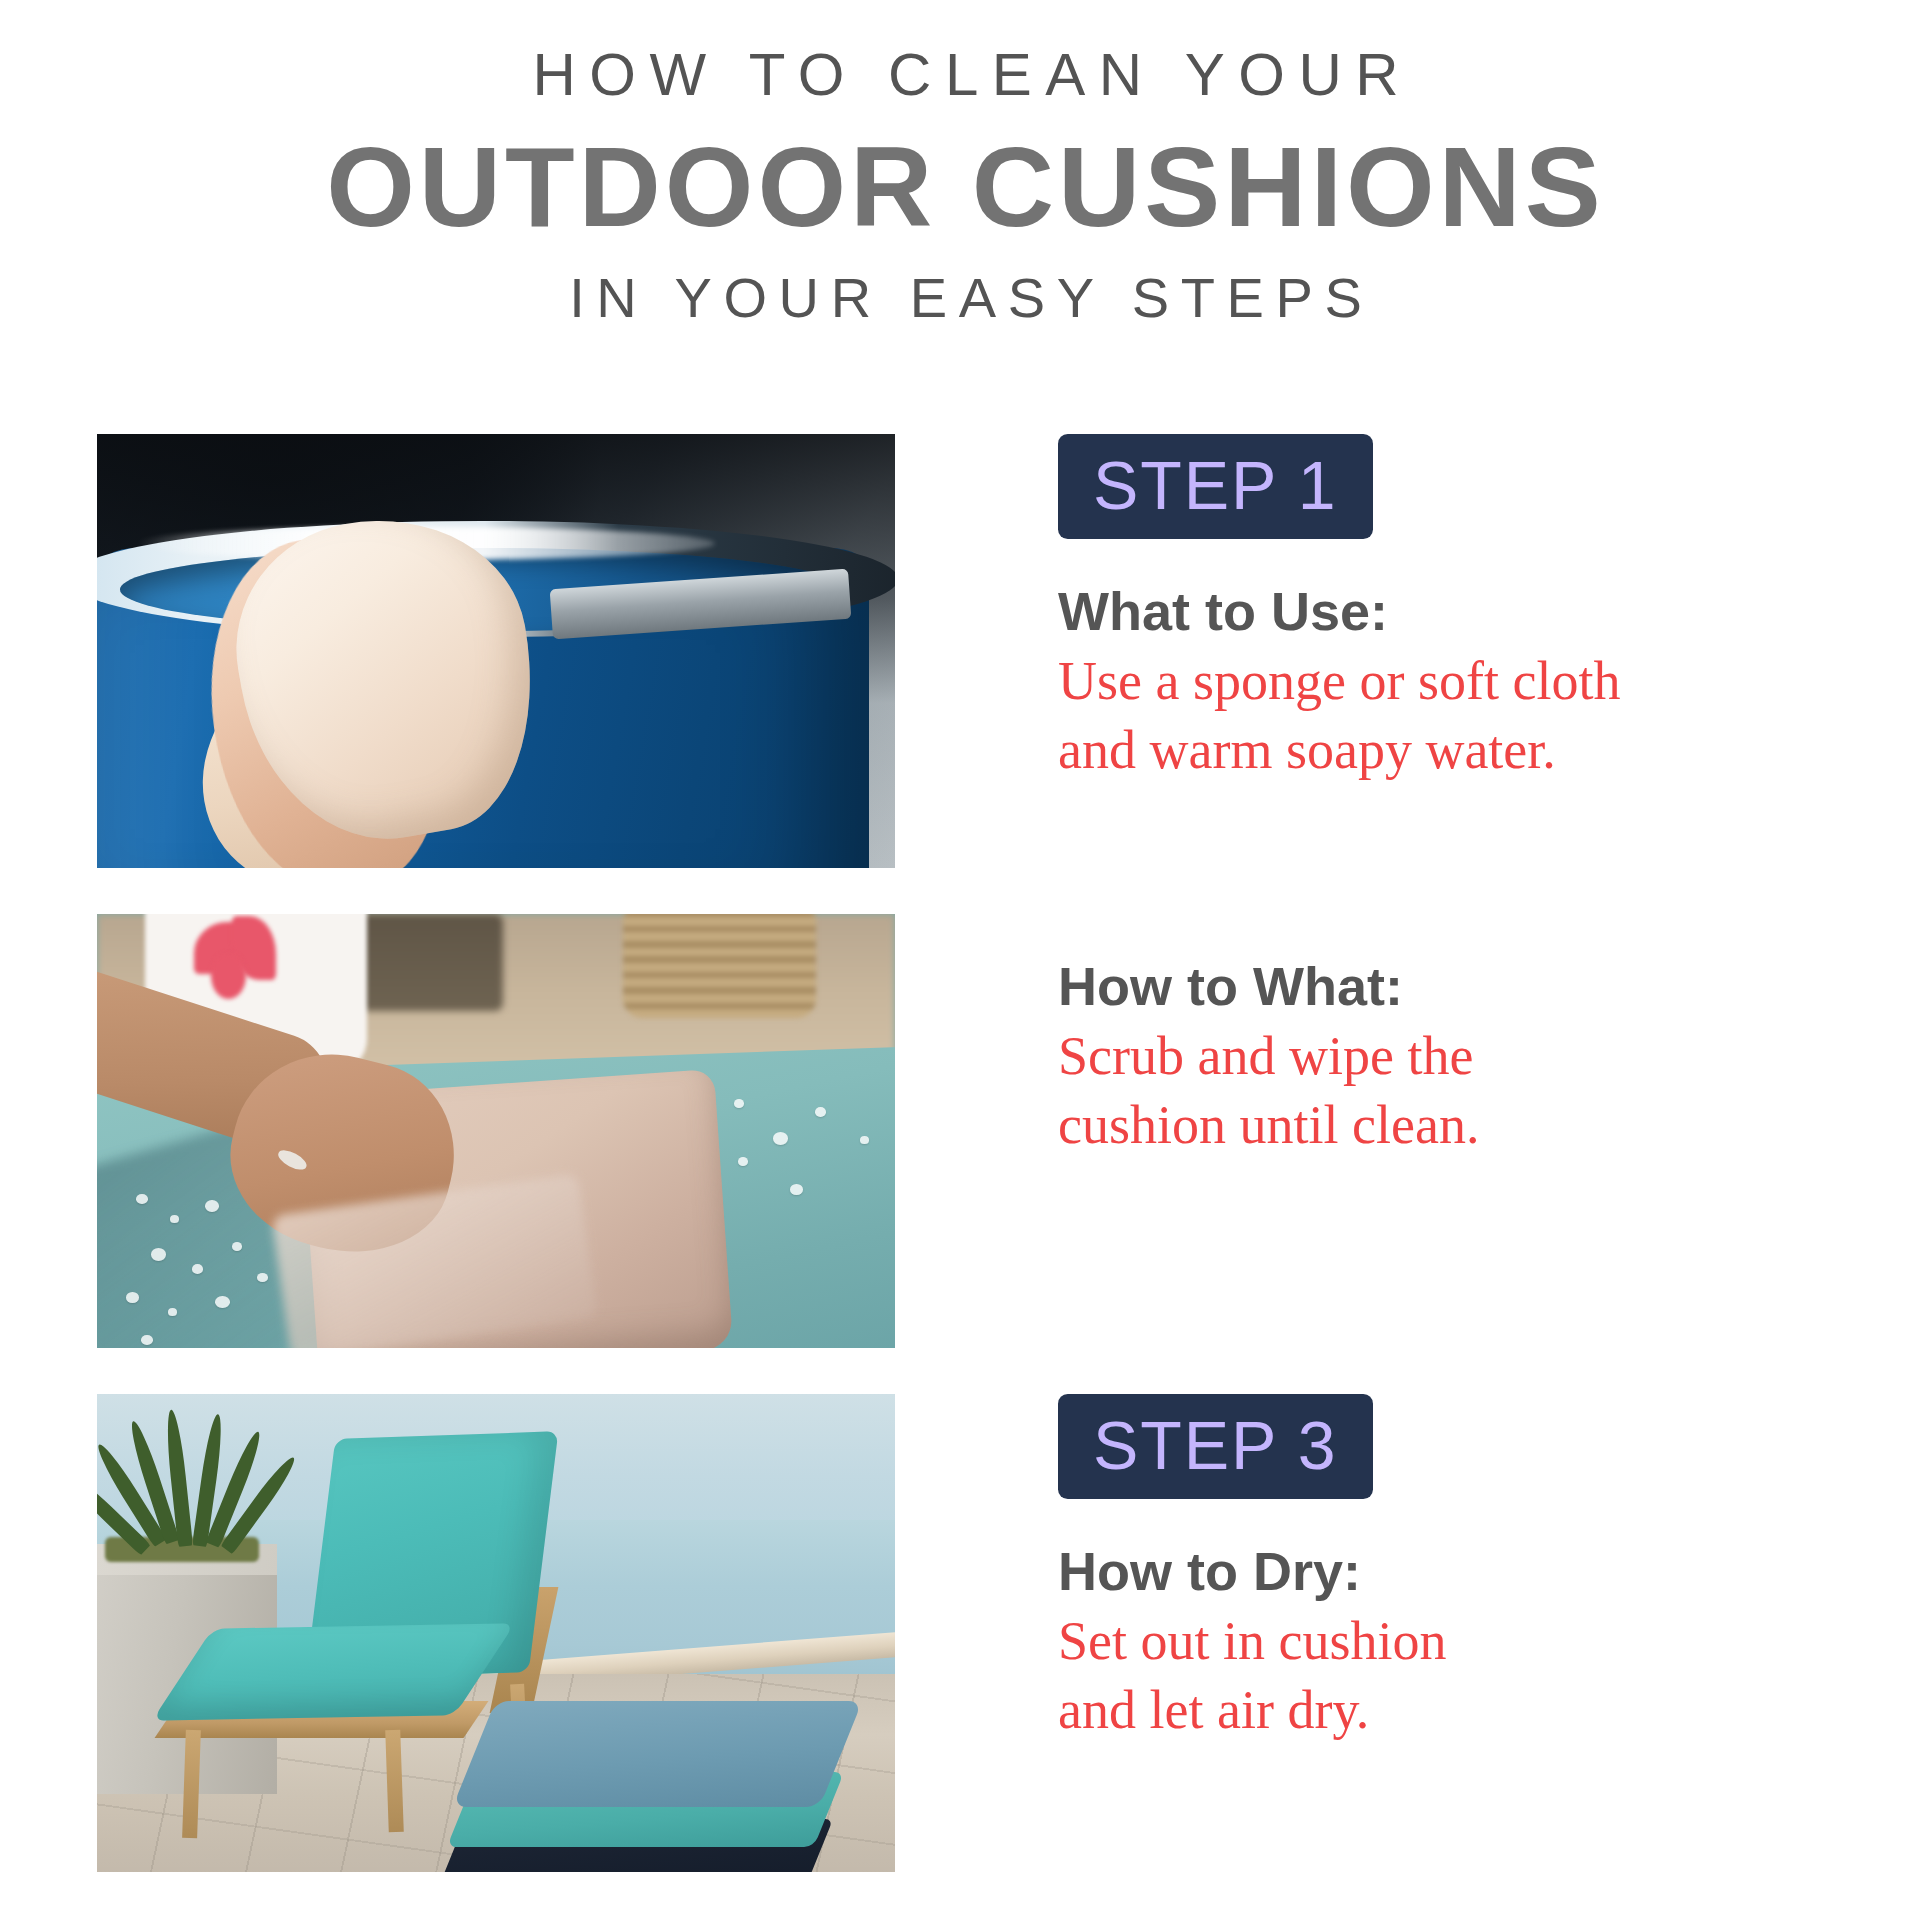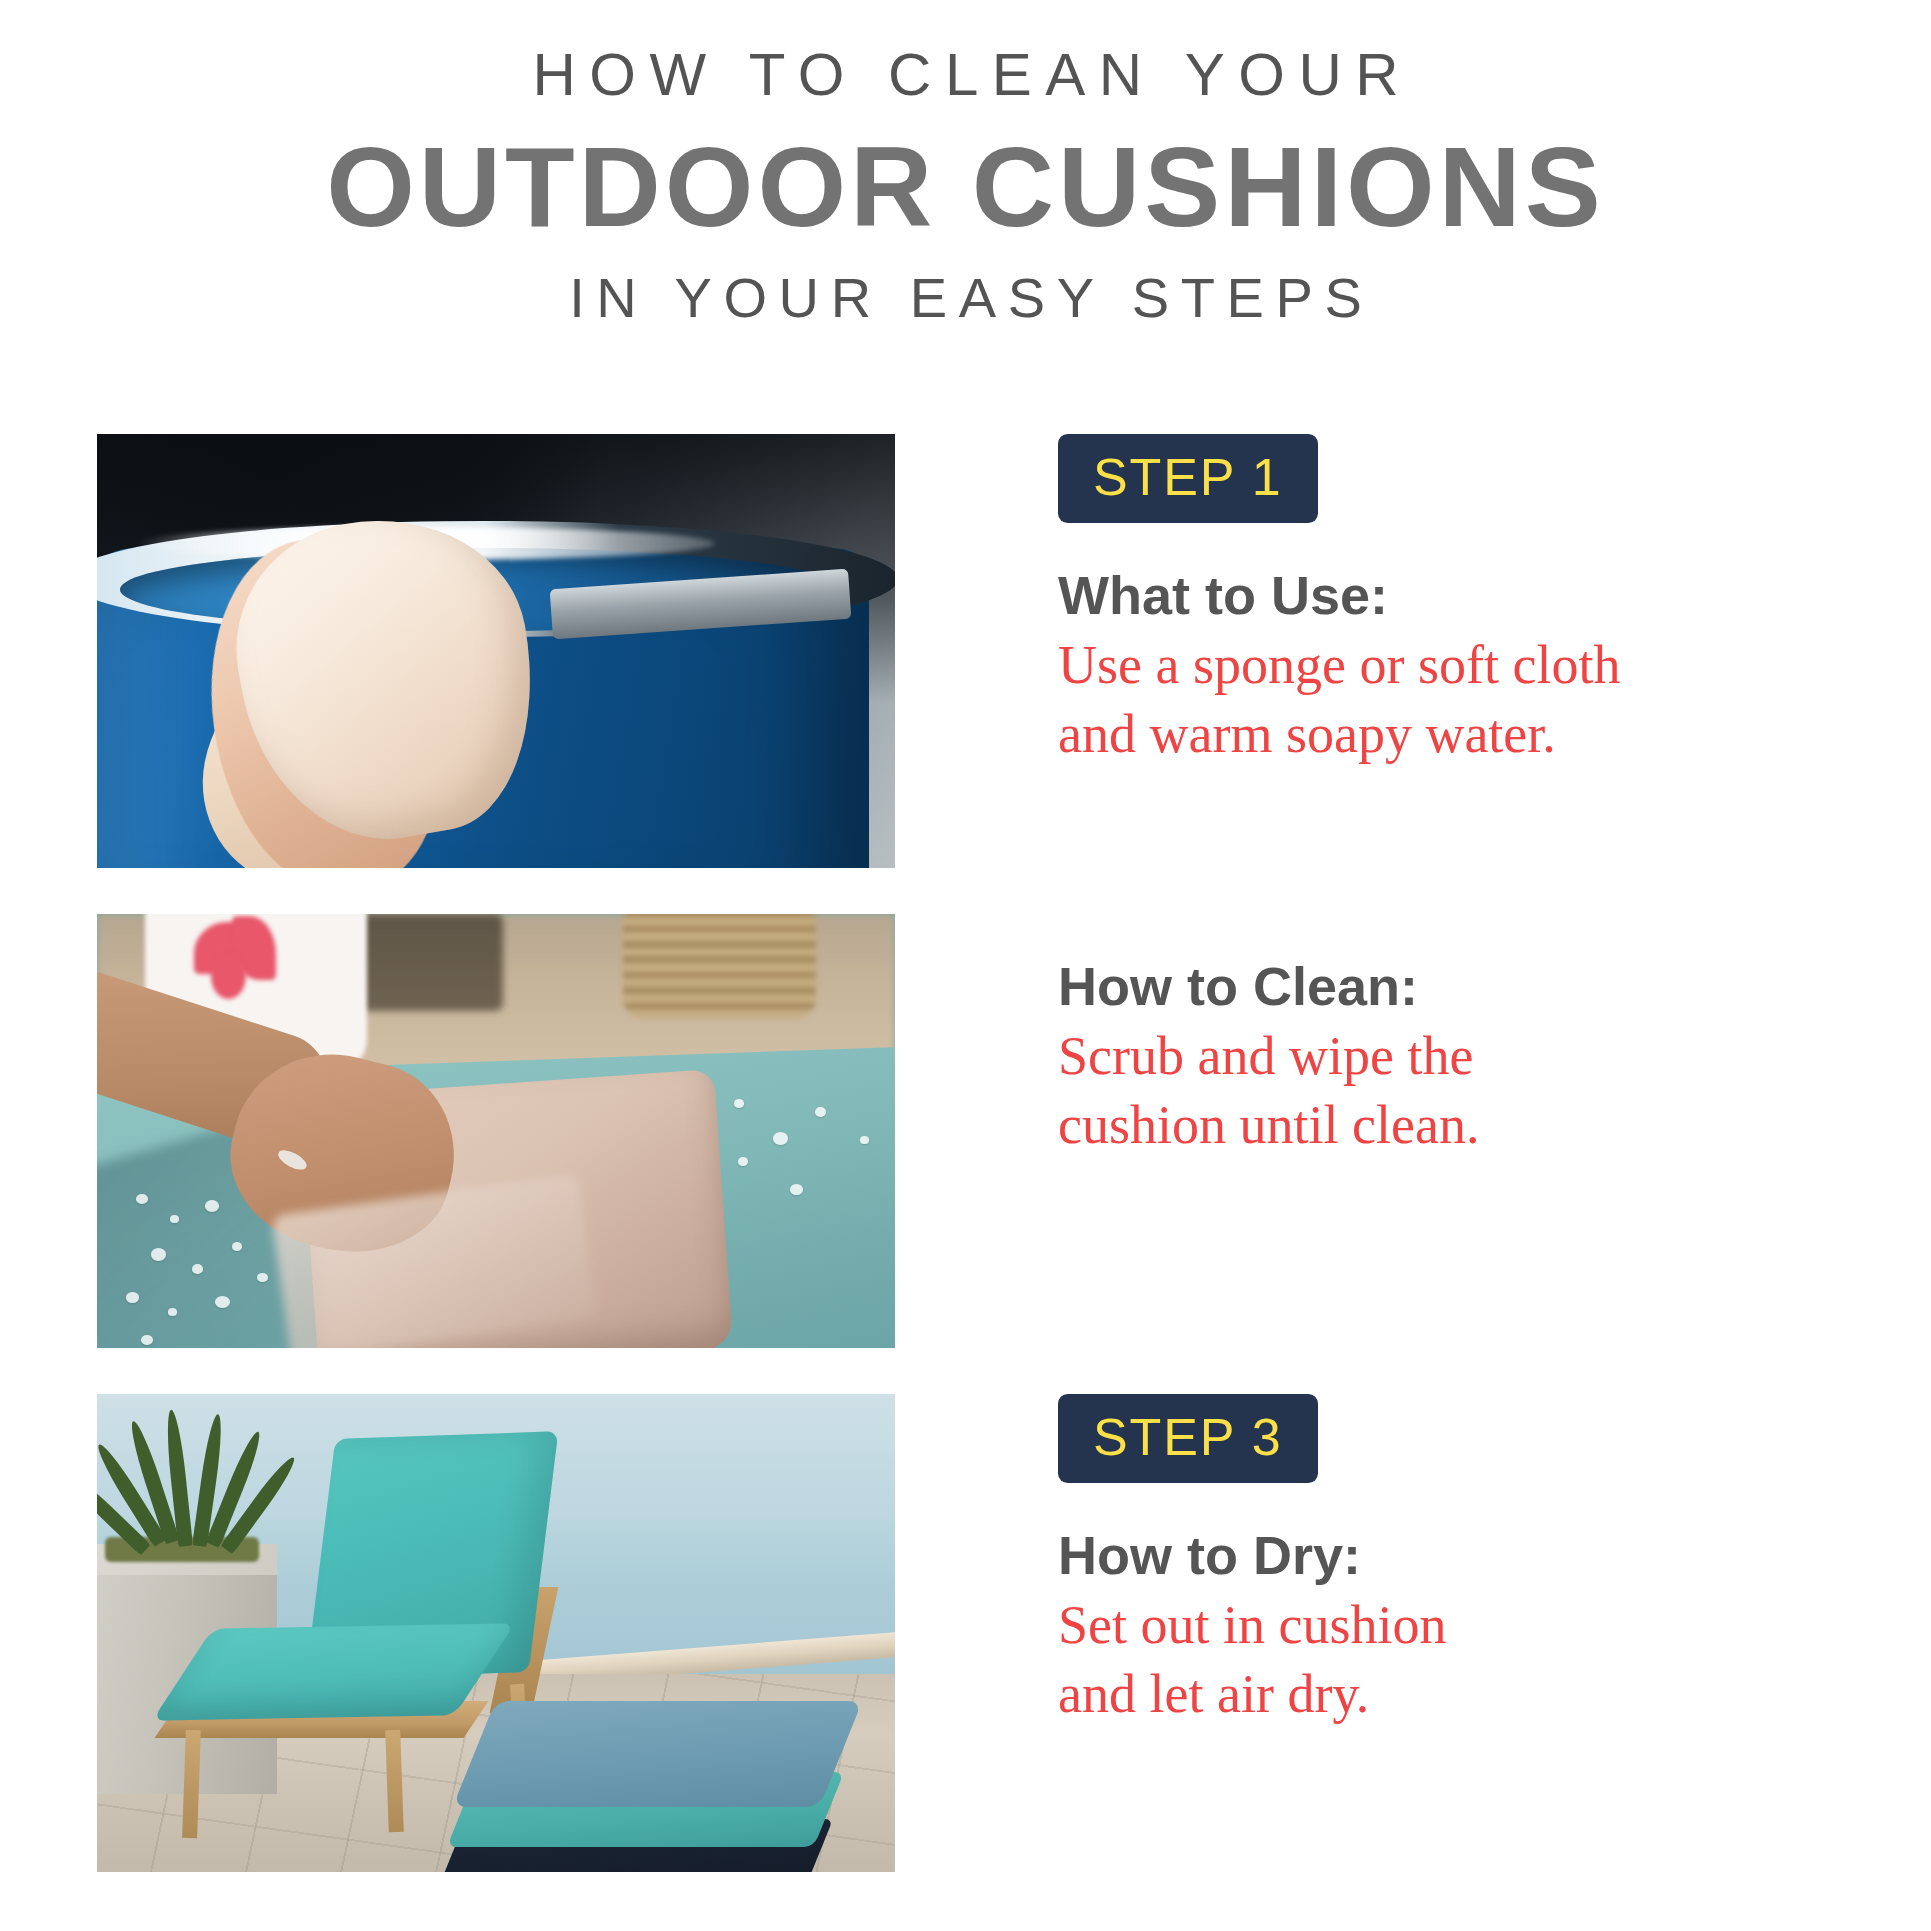--- a/index.html
+++ b/index.html
@@ -83,23 +83,23 @@
 
   .step-text {
     flex: 1 1 auto;
     padding-left: 163px;
     box-sizing: border-box;
   }
 
   .badge {
     display: inline-block;
     background: #24334e;
-    color: #fde047;
-    font-family: "Liberation Sans", sans-serif;
-    font-size: 52px;
+    color: #c4b5fd;
+    font-family: "Liberation Sans", sans-serif;
+    font-size: 68px;
     font-weight: 400;
     letter-spacing: 1.9px;
     border-radius: 9.7px;
     padding: 17.4px 35px 19.3px 35px;
     line-height: 1;
   }
   .step-heading {
     font-family: "Liberation Sans", sans-serif;
     font-size: 54px;
     font-weight: 700;
@@ -419,21 +419,21 @@
       <div class="p2-drop" style="left:118px;top:382px;width:14.5px;height:11.6px;"></div>
       <div class="p2-drop" style="left:160px;top:359px;width:10.6px;height:8.7px;"></div>
       <div class="p2-drop" style="left:44px;top:421px;width:11.6px;height:9.7px;"></div>
       <div class="p2-arm"></div>
       <div class="p2-rag"></div>
       <div class="p2-hand"></div>
       <div class="p2-ring"></div>
       <div class="p2-rag-motion"></div>
     </div>
     <div class="step-text">
-      <div class="step-heading">How to Clean:</div>
+      <div class="step-heading">How to What:</div>
       <div class="step-body">Scrub and wipe the
 cushion until clean.</div>
     </div>
   </div>
 
   <div class="step-row r3">
     <div class="photo">
       <div class="p3-sky"></div>
       <div class="p3-water"></div>
       <div class="p3-coping"></div>

